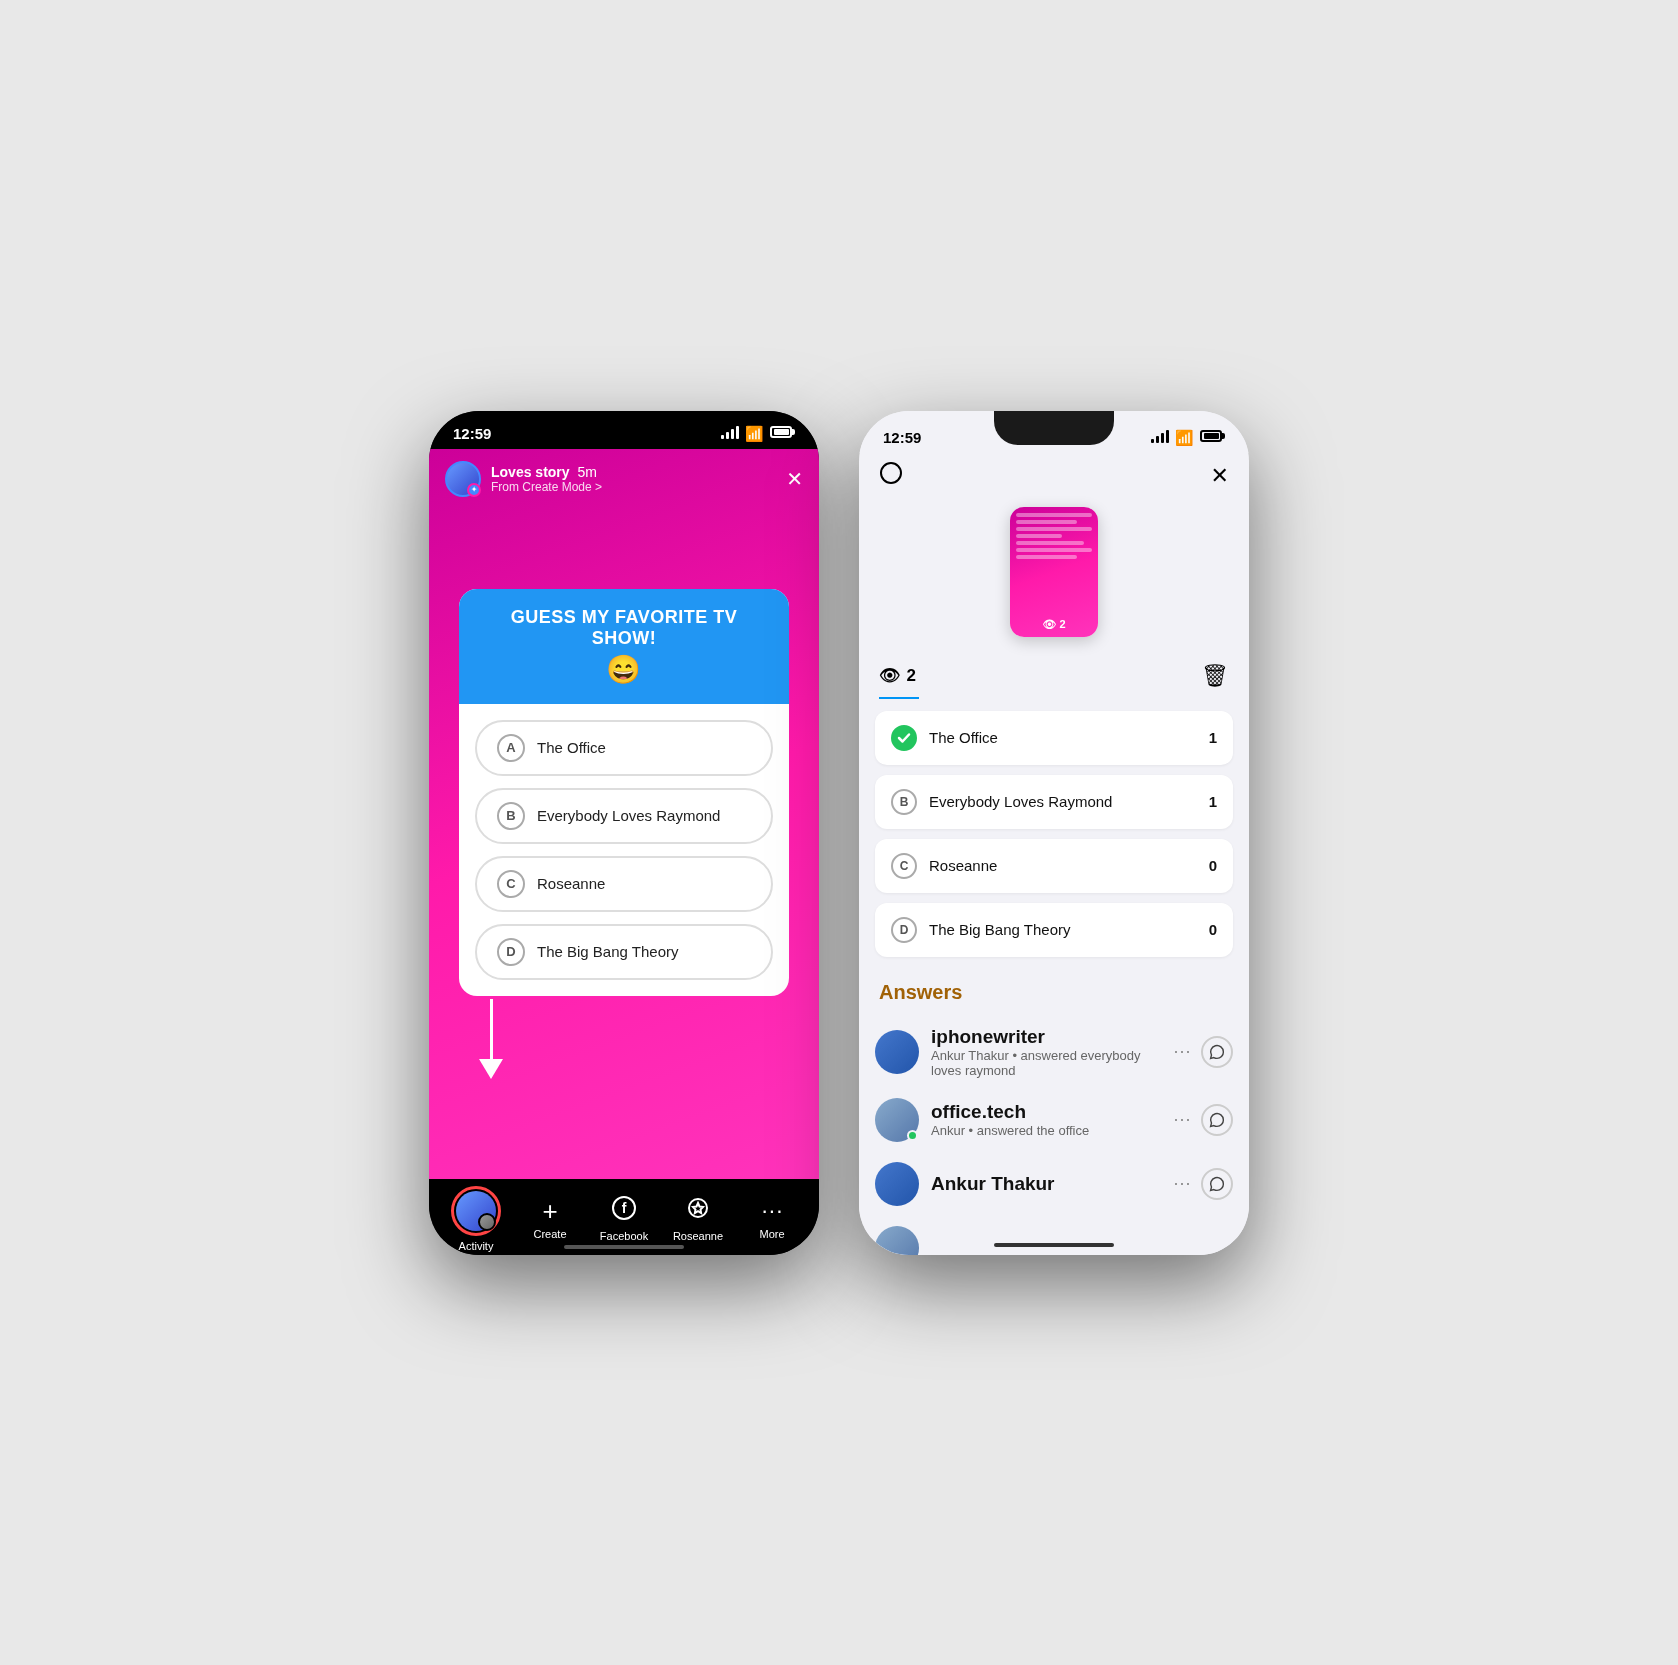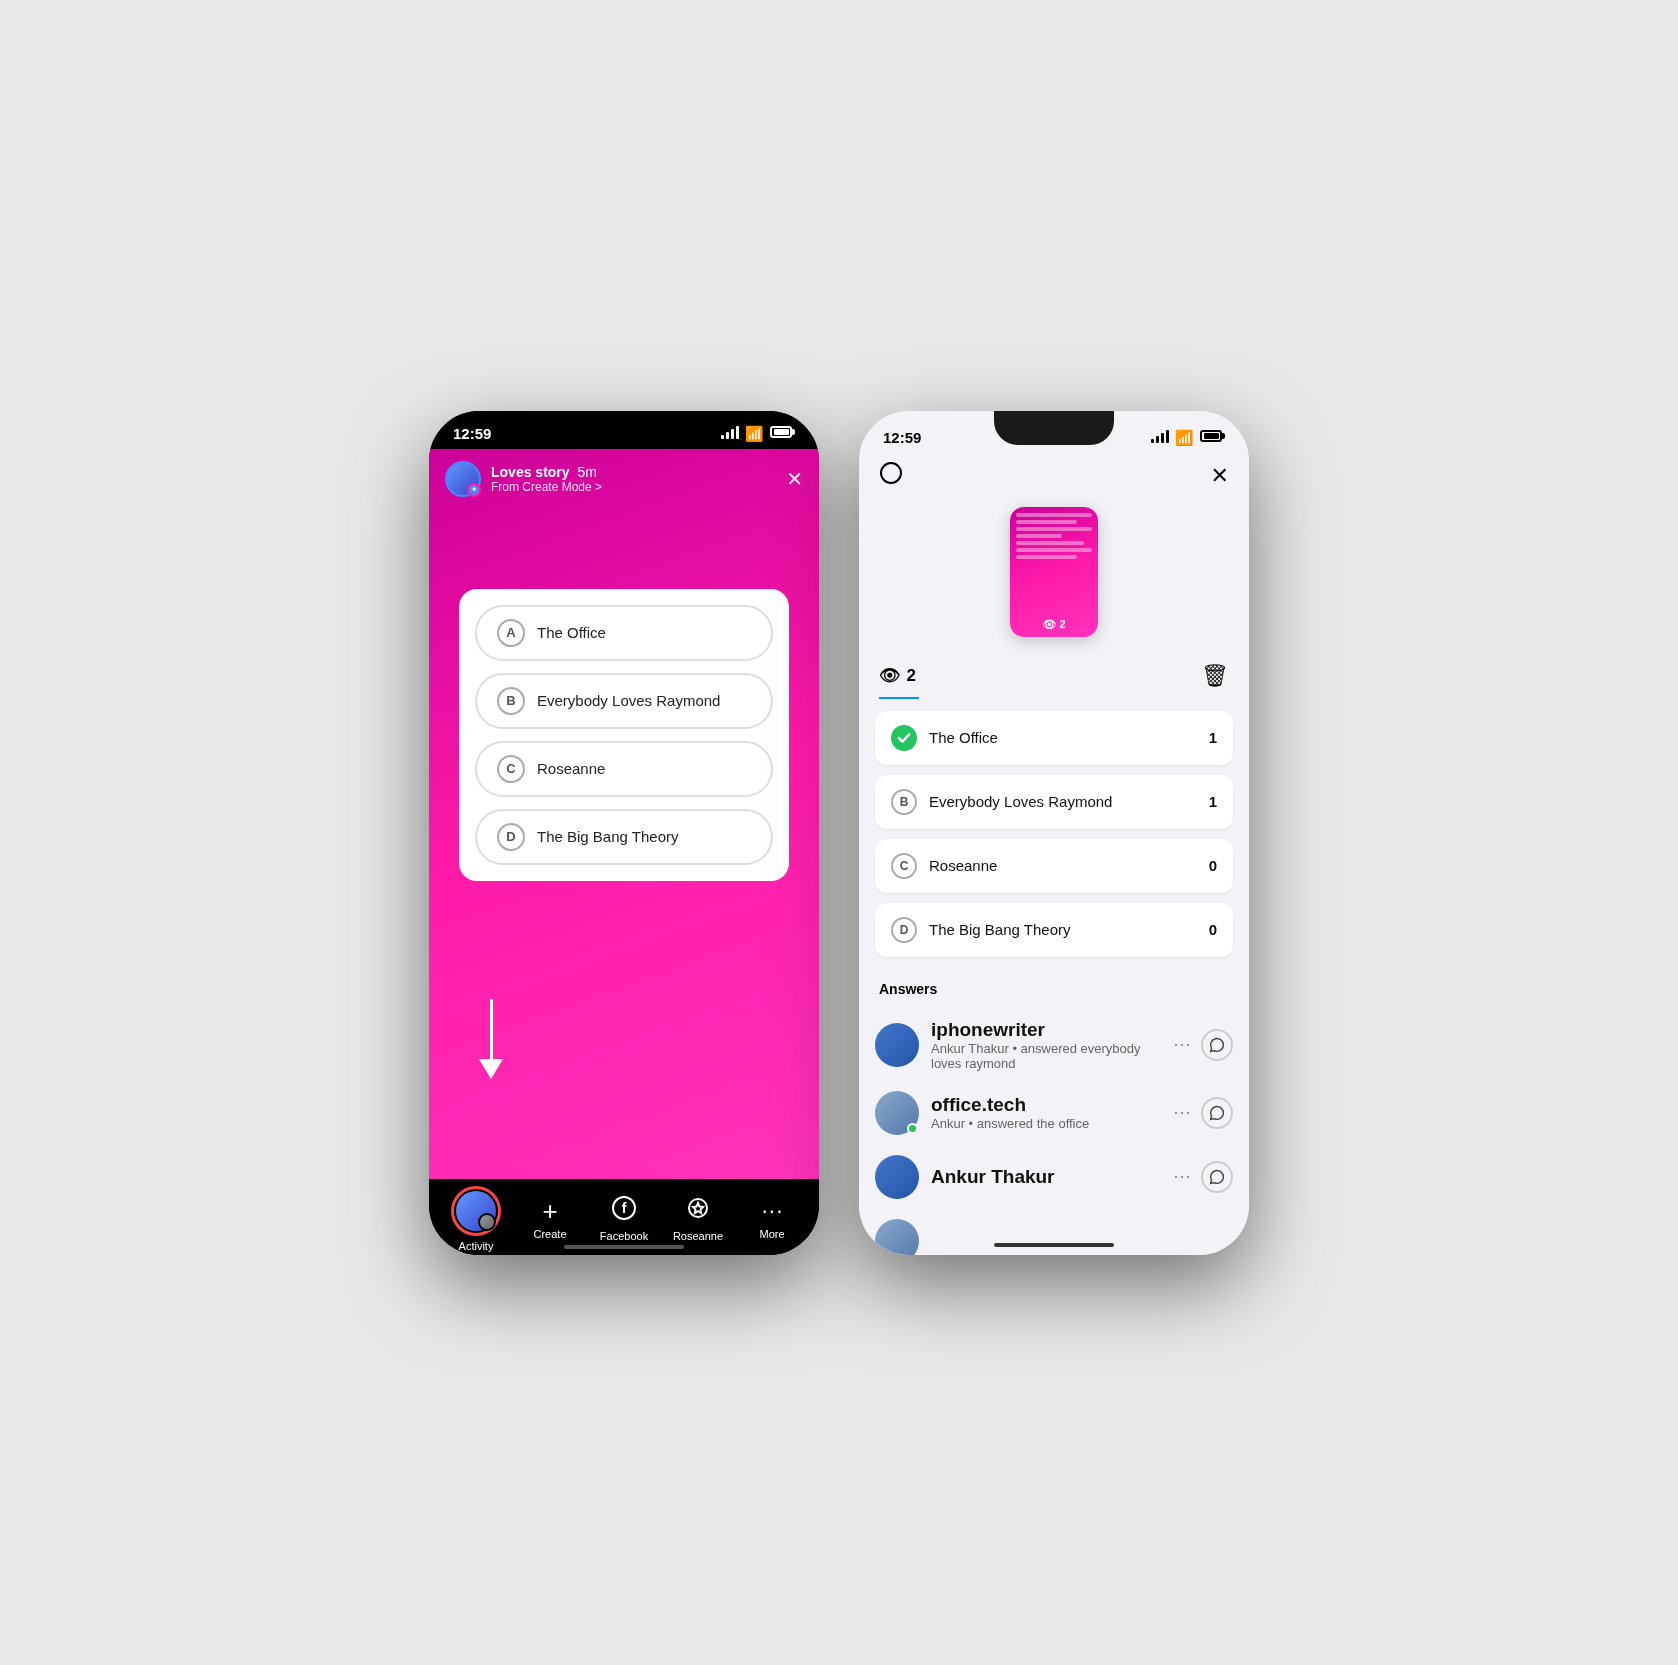--- a/index.html
+++ b/index.html
@@ -398,23 +398,23 @@
       color: #111;
     }
     .poll-count {
       font-size: 15px;
       font-weight: 600;
       color: #111;
     }
 
     
     .section-header {
-      font-size: 14px;
+      font-size: 20px;
       font-weight: 700;
-      color: #000000;
+      color: #a16207;
       padding: 8px 20px 12px;
     }
 
     
     .answer-row, .viewer-row {
       display: flex;
       align-items: center;
       padding: 10px 16px;
       gap: 12px;
       background: #f2f2f7;
@@ -567,20 +567,24 @@
         <div class="story-title">
           <span>Loves story</span>
           <span style="font-weight:400; margin-left:4px;margin-top:12px;">5m</span>
         </div>
         <div class="story-subtitle">From Create Mode &gt;</div>
       </div>
       <div class="story-close">✕</div>
     </div>
 
     <div class="quiz-card">
+      <div class="quiz-header">
+        <div class="quiz-header-text">GUESS MY FAVORITE TV SHOW!</div>
+        <div class="quiz-emoji">😄</div>
+      </div>
       <div class="quiz-options">
         <div class="quiz-option">
           <div class="quiz-option-letter">A</div>
           <div class="quiz-option-text">The Office</div>
         </div>
         <div class="quiz-option">
           <div class="quiz-option-letter">B</div>
           <div class="quiz-option-text">Everybody Loves Raymond</div>
         </div>
         <div class="quiz-option">

